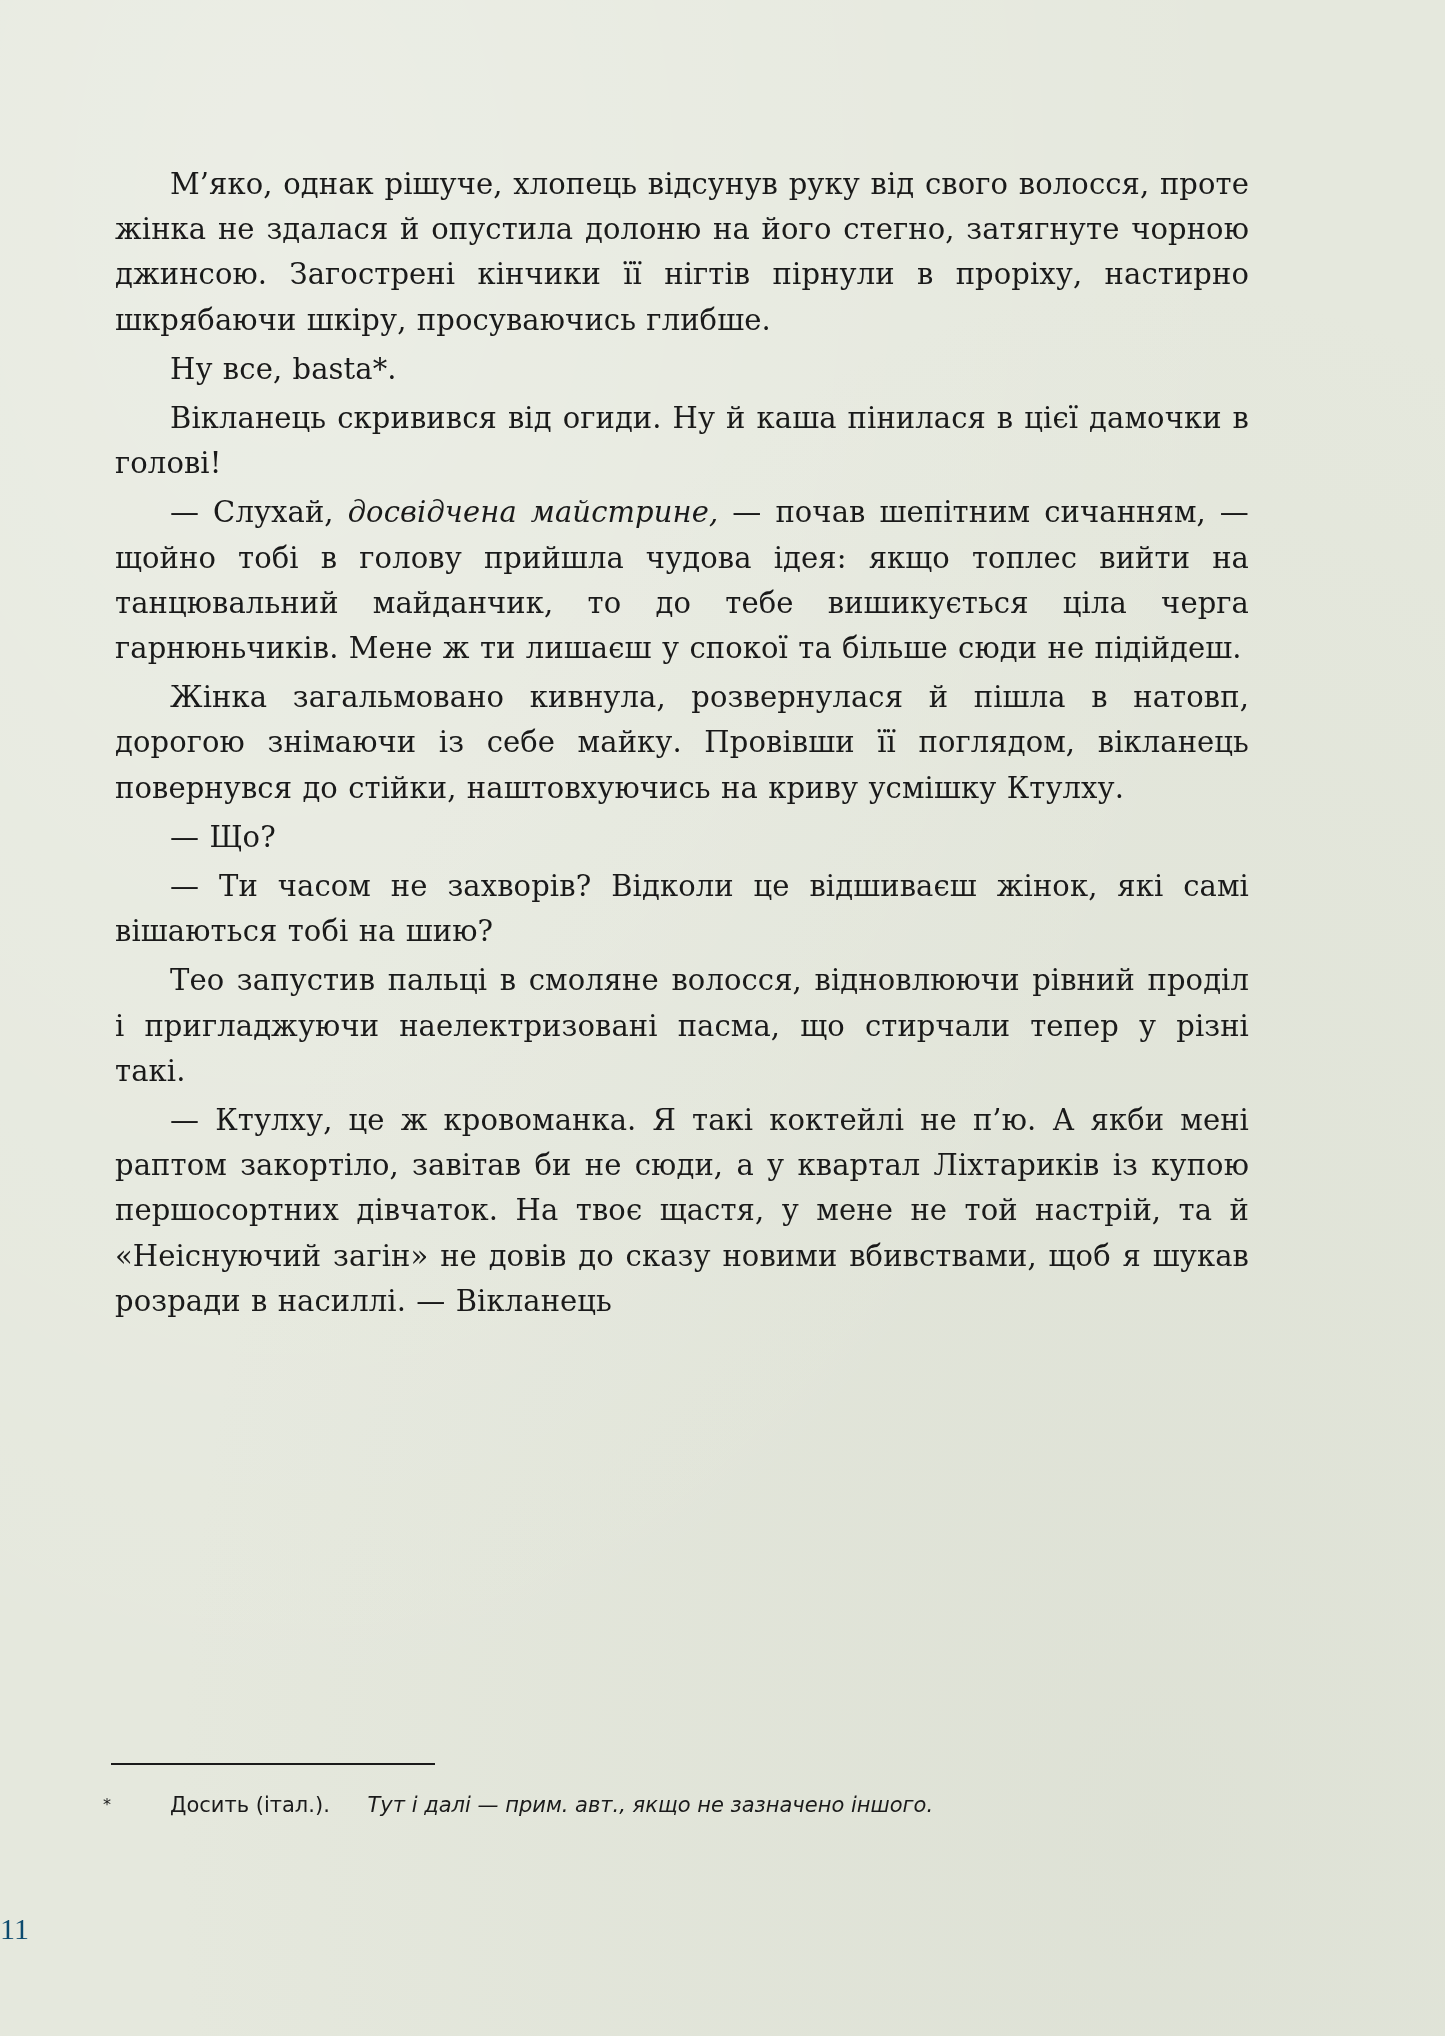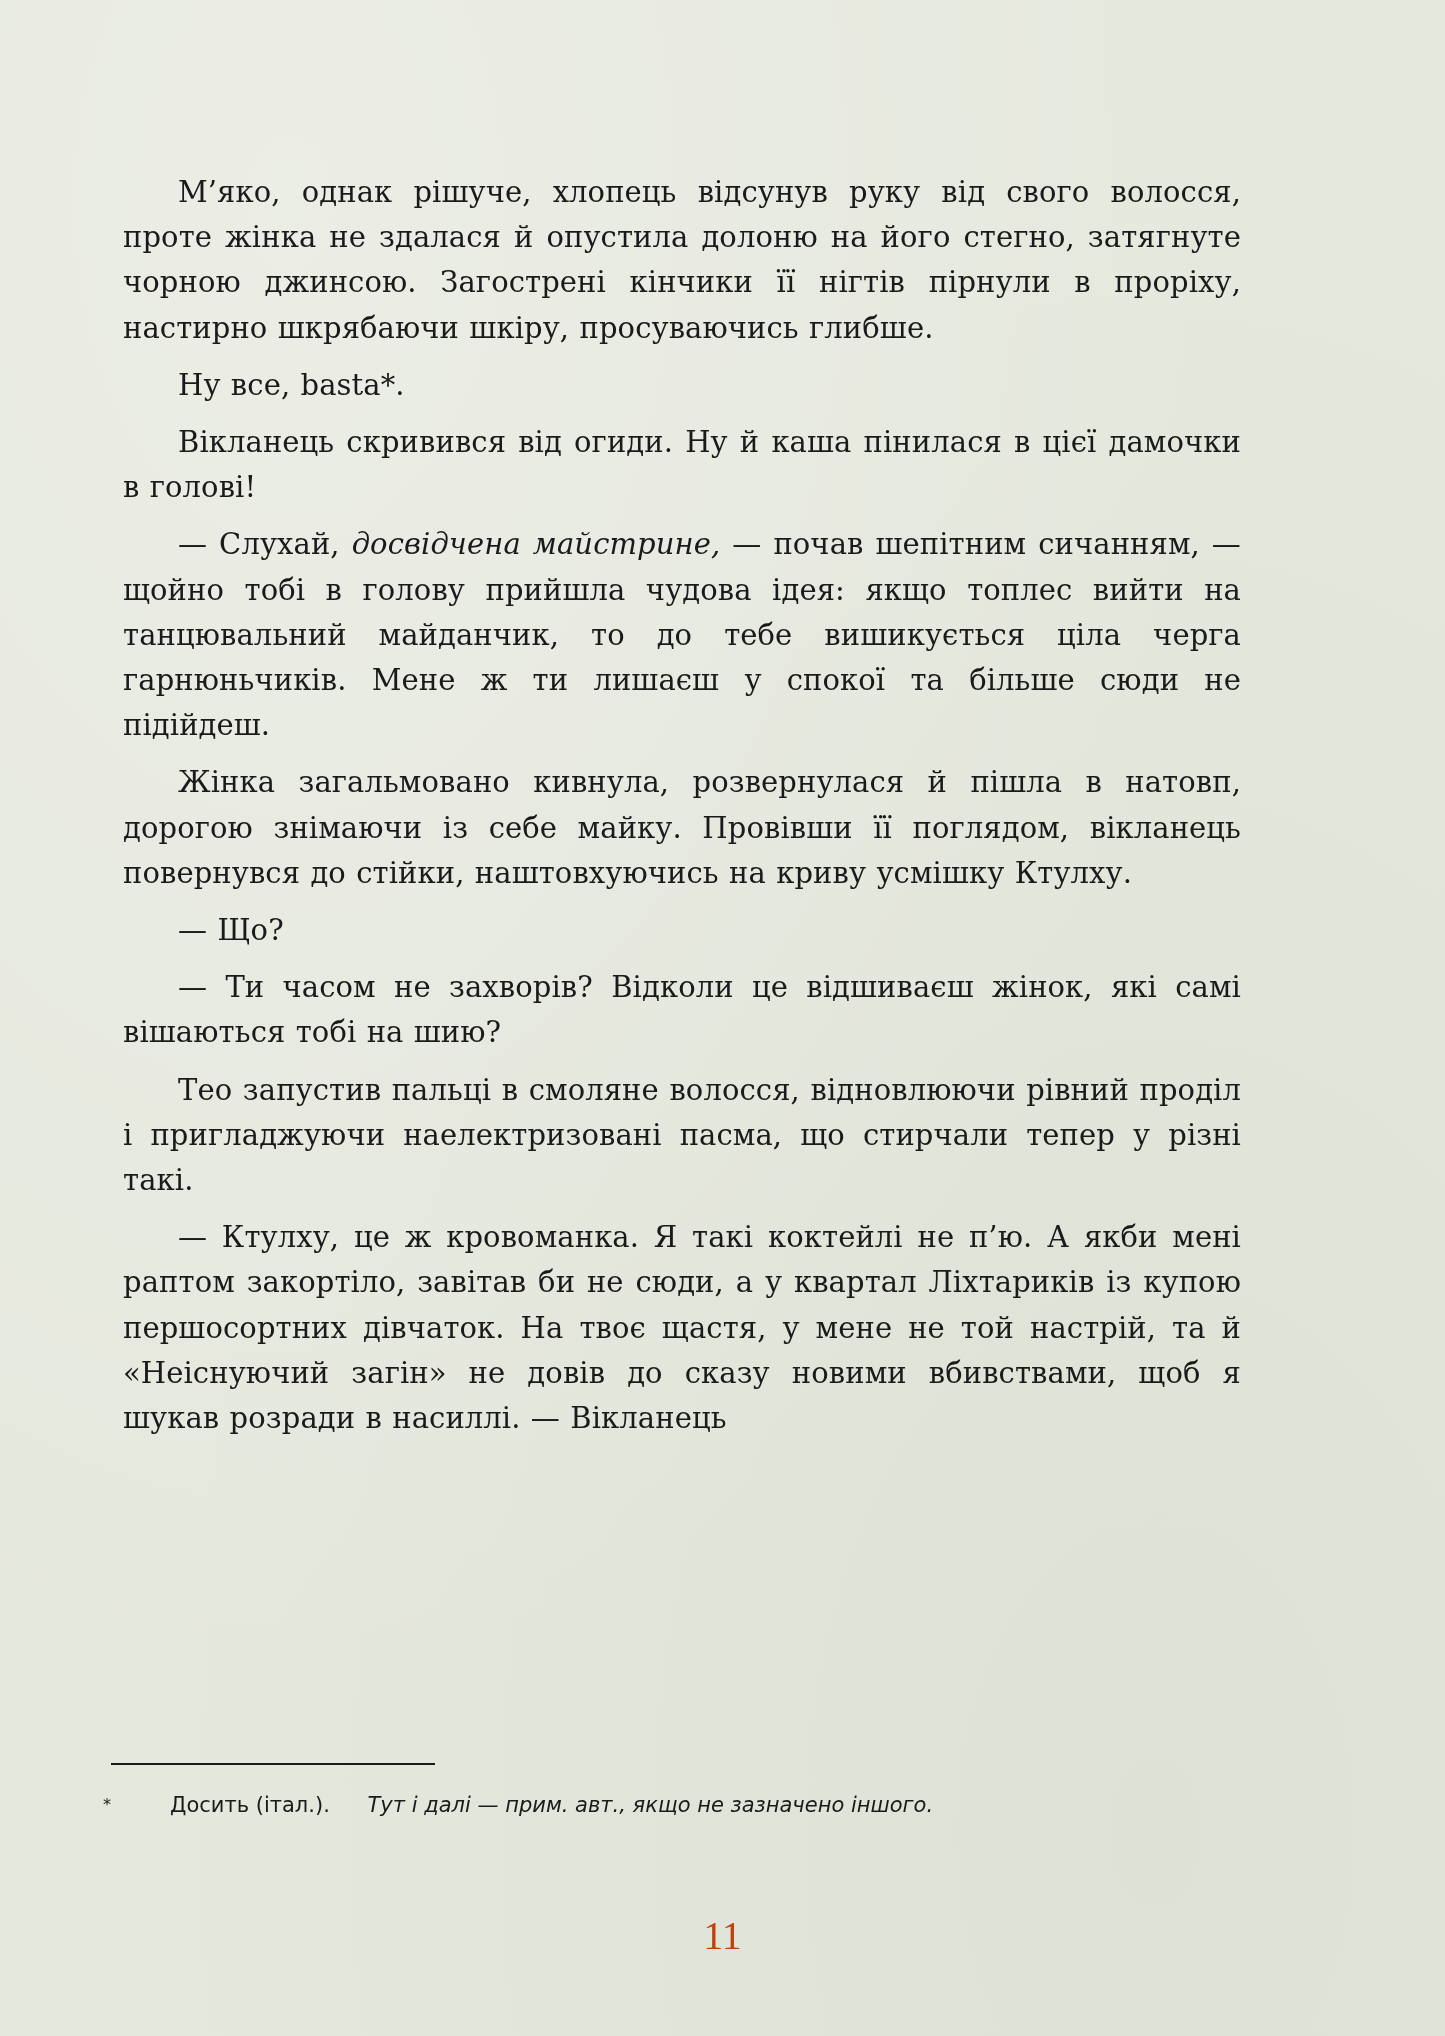--- a/index.html
+++ b/index.html
@@ -18,21 +18,21 @@
       color: #1a1a1a;
       font-family: "DejaVu Serif", "Liberation Serif", serif;
     }
     .page {
       position: absolute;
       left: 111px;
       top: 158px;
       width: 1142px;
     }
     .para {
-      margin: 12px;
+      margin: 4px;
       font-size: 29px;
       line-height: 45.2px;
       text-align: justify;
       text-align-last: left;
       text-indent: 55px;
       letter-spacing: 0.1px;
       word-spacing: 1px;
     }
     .para.dialog { }
     .para em, .italic {
@@ -62,24 +62,24 @@
     }
     .footnote-text .it {
       font-style: italic;
       margin-left: 31px;
     }
     .page-number {
       position: absolute;
       left: 0;
       width: 1445px;
       top: 1912px;
-      text-align: center;
-      font-size: 40px;
+      text-align: left;
+      font-size: 30px;
       font-family: "Liberation Serif", "DejaVu Serif", serif;
-      color: #c2410c;
+      color: #0c4a6e;
     }
   </style>
 </head>
 <body>
 
 <div class="page">
   <p class="para">М’яко, однак рішуче, хлопець відсунув руку від свого волосся, проте жінка не здалася й опустила долоню на його стегно, затягнуте чорною джинсою. Загострені кінчики її нігтів пірнули в проріху, настирно шкрябаючи шкіру, просуваючись глибше.</p>
   <p class="para">Ну все, basta*.</p>
   <p class="para">Вікланець скривився від огиди. Ну й каша пінилася в цієї дамочки в голові!</p>
   <p class="para dialog"><span>— Слухай, </span><em>досвідчена майстрине,</em><span> — почав шепітним сичанням, — щойно тобі в голову прийшла чудова ідея: якщо топлес вийти на танцювальний майданчик, то до тебе вишикується ціла черга гарнюньчиків. Мене ж ти лишаєш у спокої та більше сюди не підійдеш.</span></p>

